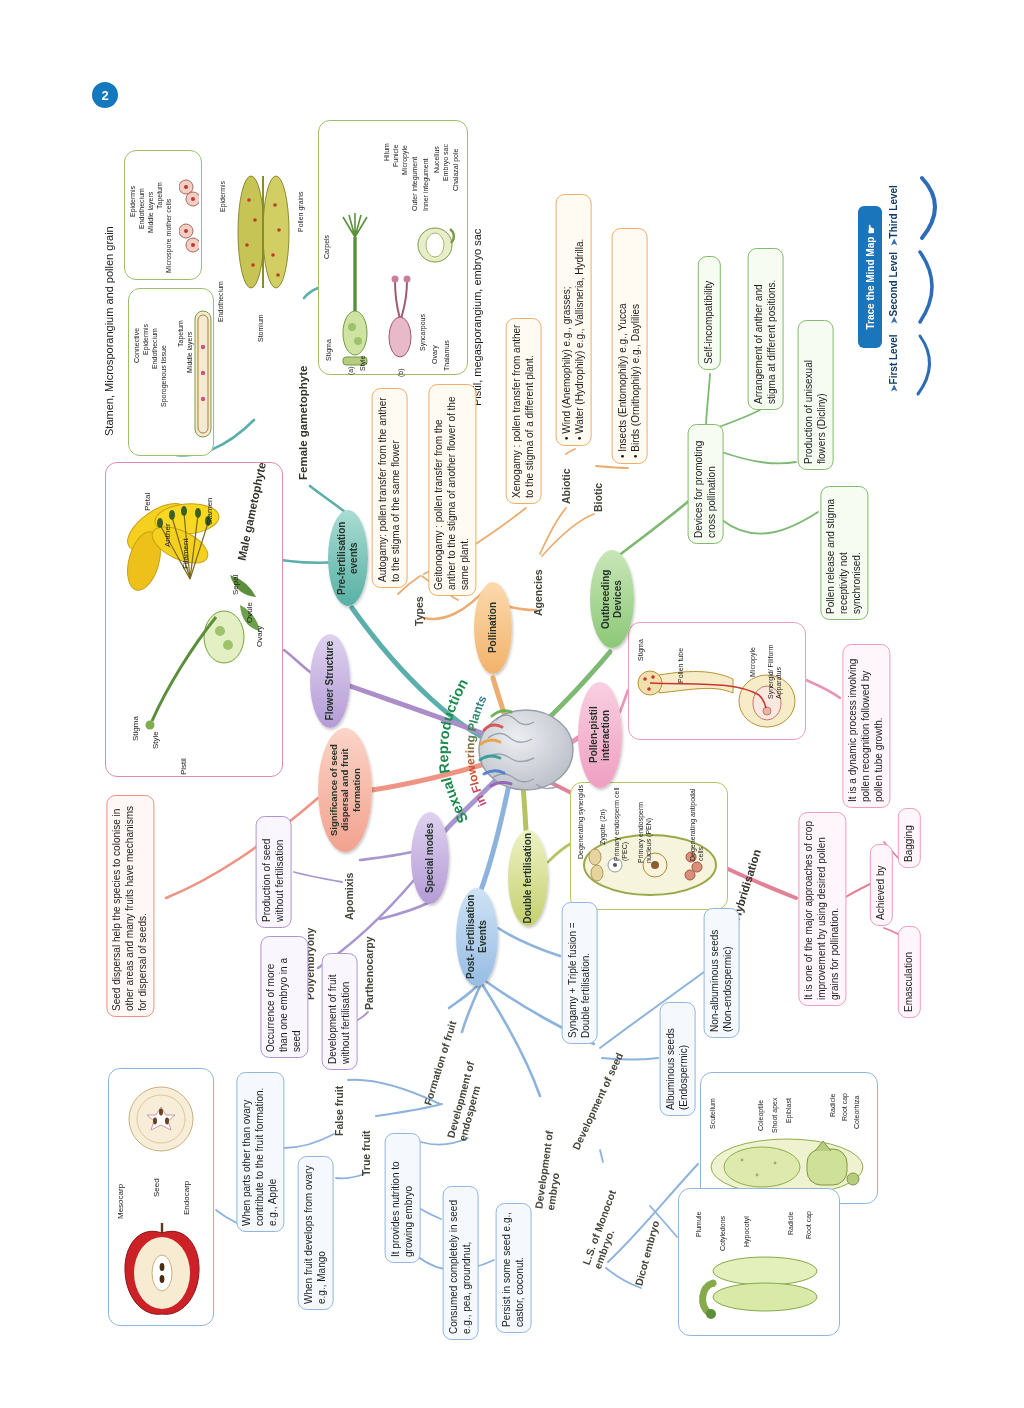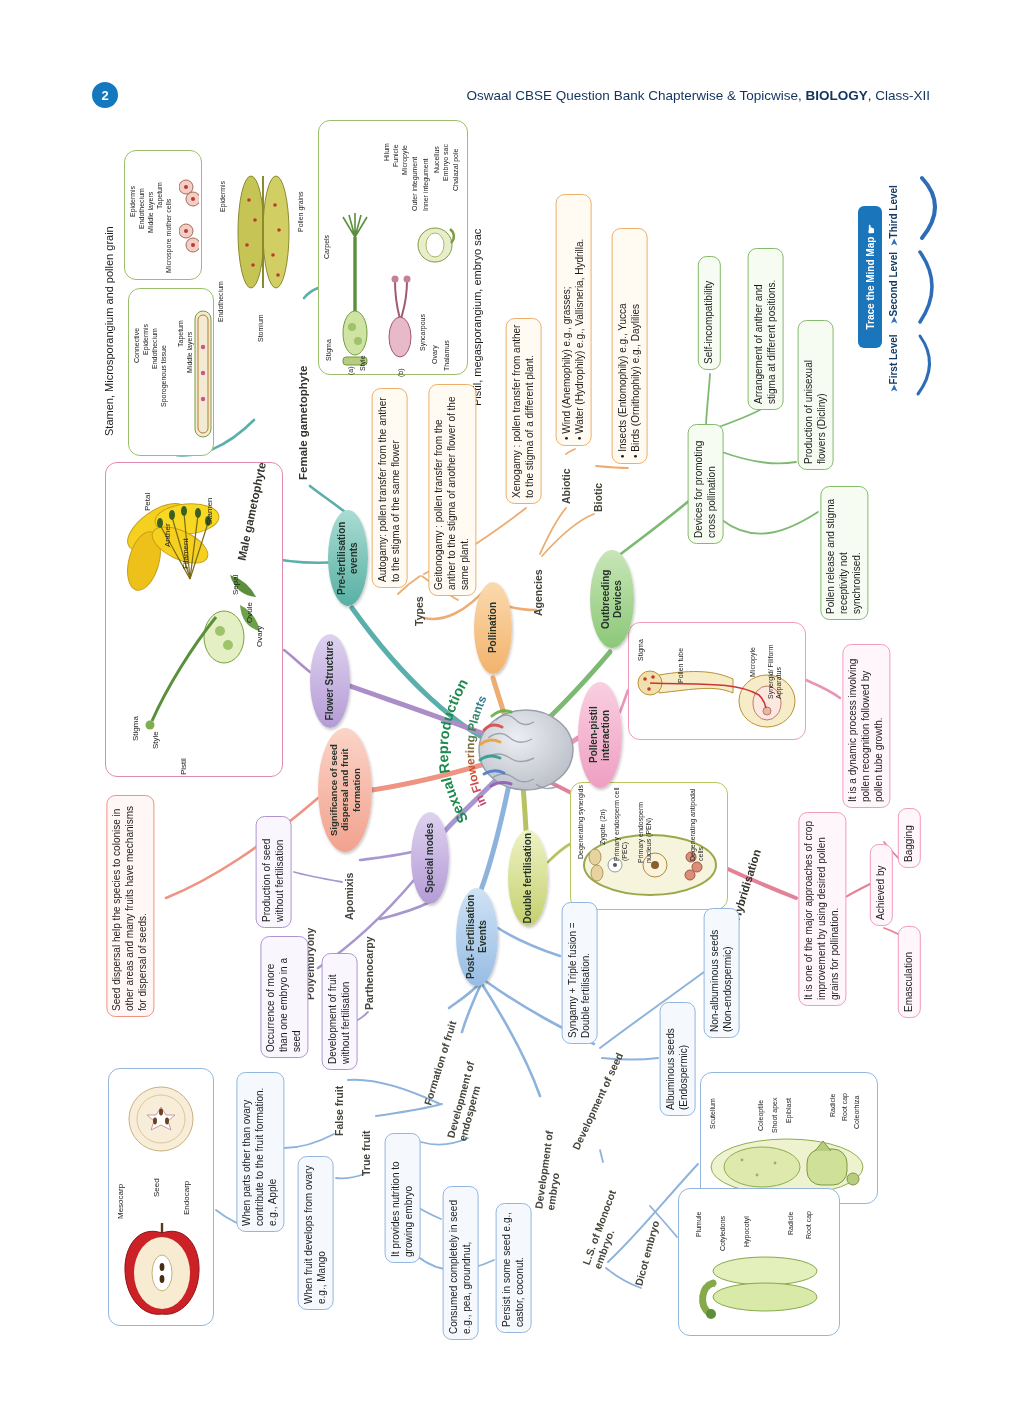--- a/index.html
+++ b/index.html
@@ -113,23 +113,20 @@
     <path d="M602,1058 C622,1060 642,1060 658,1058" stroke="#7ea9d8" stroke-width="2"></path>
     <path d="M600,1150 C601,1154 602,1158 603,1162" stroke="#7ea9d8" stroke-width="1.8"></path>
     <path d="M608,1262 C638,1234 668,1196 698,1164" stroke="#7ea9d8" stroke-width="2"></path>
     <path d="M606,1268 C618,1278 630,1284 641,1288" stroke="#7ea9d8" stroke-width="1.8"></path>
     <path d="M650,1206 C659,1216 668,1226 677,1237" stroke="#7ea9d8" stroke-width="1.8"></path>
   </svg>
 
   <div class="abs" style="left:92px;top:82px;width:26px;height:26px;border-radius:50%;background:#1378be;color:#fff;display:flex;align-items:center;justify-content:center;font-size:13px;font-weight:bold;z-index:4">
     <span>2</span>
   </div>
-  <div class="abs" style="right:94px;top:88px;font-size:13.5px;color:#10335f;z-index:4">
-    <span>Oswaal CBSE Question Bank Chapterwise &amp; Topicwise, </span><b>BIOLOGY</b><span>, Class-XII</span>
-  </div>
 
   <div class="abs" style="left:848px;top:170px;width:114px;height:238px;z-index:4">
     <div class="abs legend-box" style="left:10px;top:36px;width:24px;height:142px">
       <span class="vt" style="font-size:10px;font-weight:bold">
         <span>Trace the Mind Map</span>
         <span style="font-size:11px">☛</span>
       </span>
     </div>
     <div class="abs vt lvl" style="left:40px;top:158px;height:64px">
       <span class="arr">➤</span><span>First Level</span>

